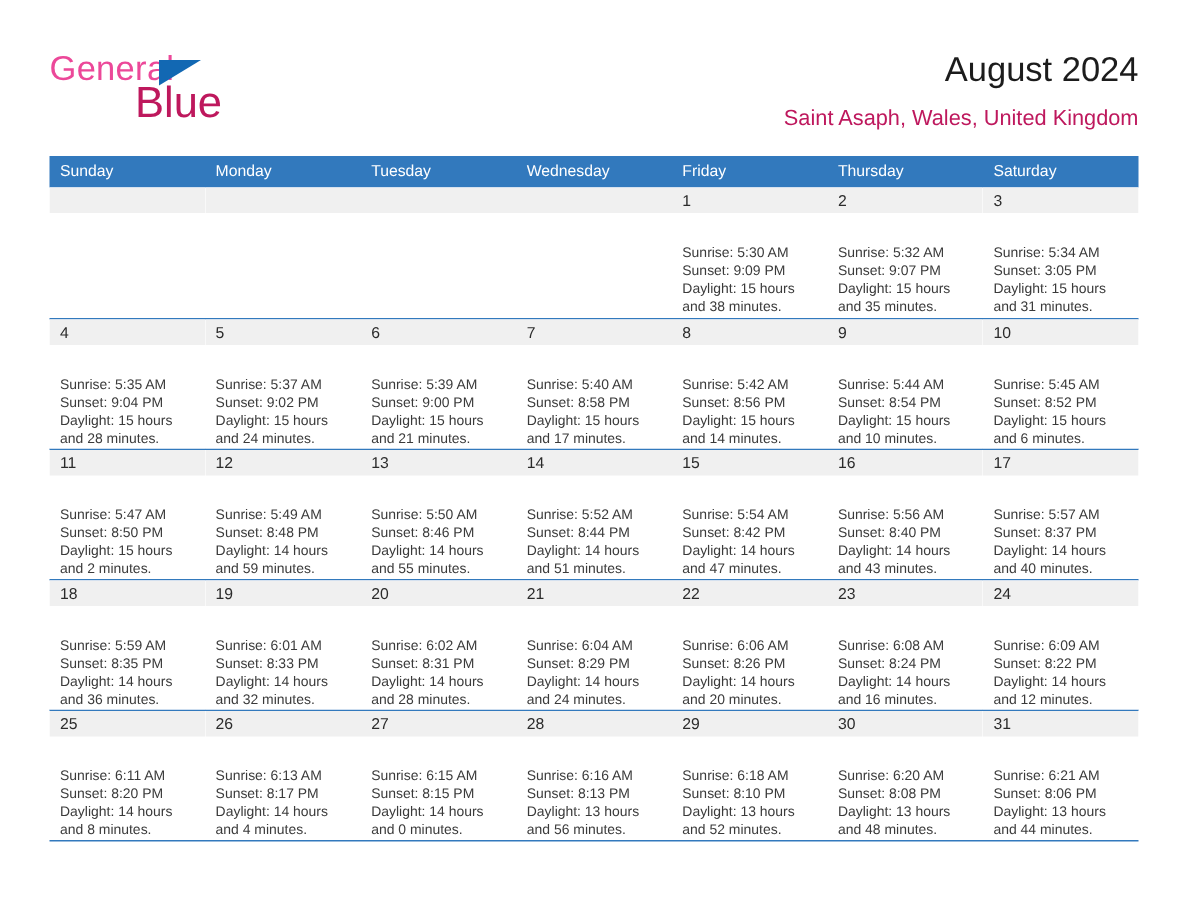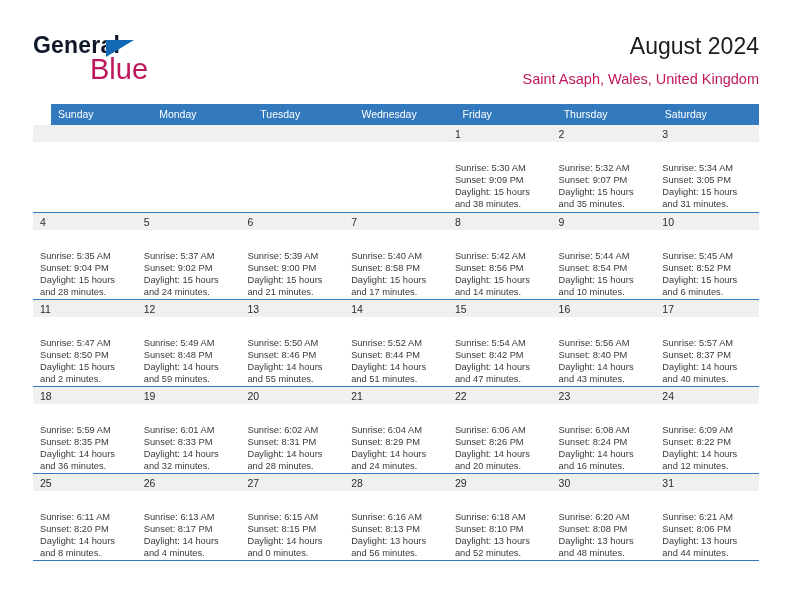--- a/index.html
+++ b/index.html
@@ -37,23 +37,22 @@
     top: 4px;
     width: 210px;
     height: 62px;
   }
   .brand-general {
     position: absolute;
     left: 0;
     top: 0;
     font-size: 23px;
     letter-spacing: 0.2px;
-    color: #0f172a;
+    color: #ec4899;
     font-family: "Liberation Sans", sans-serif;
-    font-weight: bold;
   }
   .brand-triangle {
     position: absolute;
     left: 73px;
     top: 8px;
     width: 0;
     height: 0;
     border-left: 28px solid #1268b3;
     border-bottom: 17px solid transparent;
   }
@@ -93,21 +92,20 @@
     position: absolute;
     left: 33px;
     top: 104px;
     width: 726px;
   }
 
   .weekday-row {
     display: flex;
     background: #3279bd;
     height: 21px;
-    margin-left: 18px;
   }
   .weekday {
     flex: 1 1 0;
     box-sizing: border-box;
     padding: 4px 0 0 7px;
     font-size: 10.5px;
     color: #ffffff;
     line-height: 13px;
     white-space: nowrap;
   }

